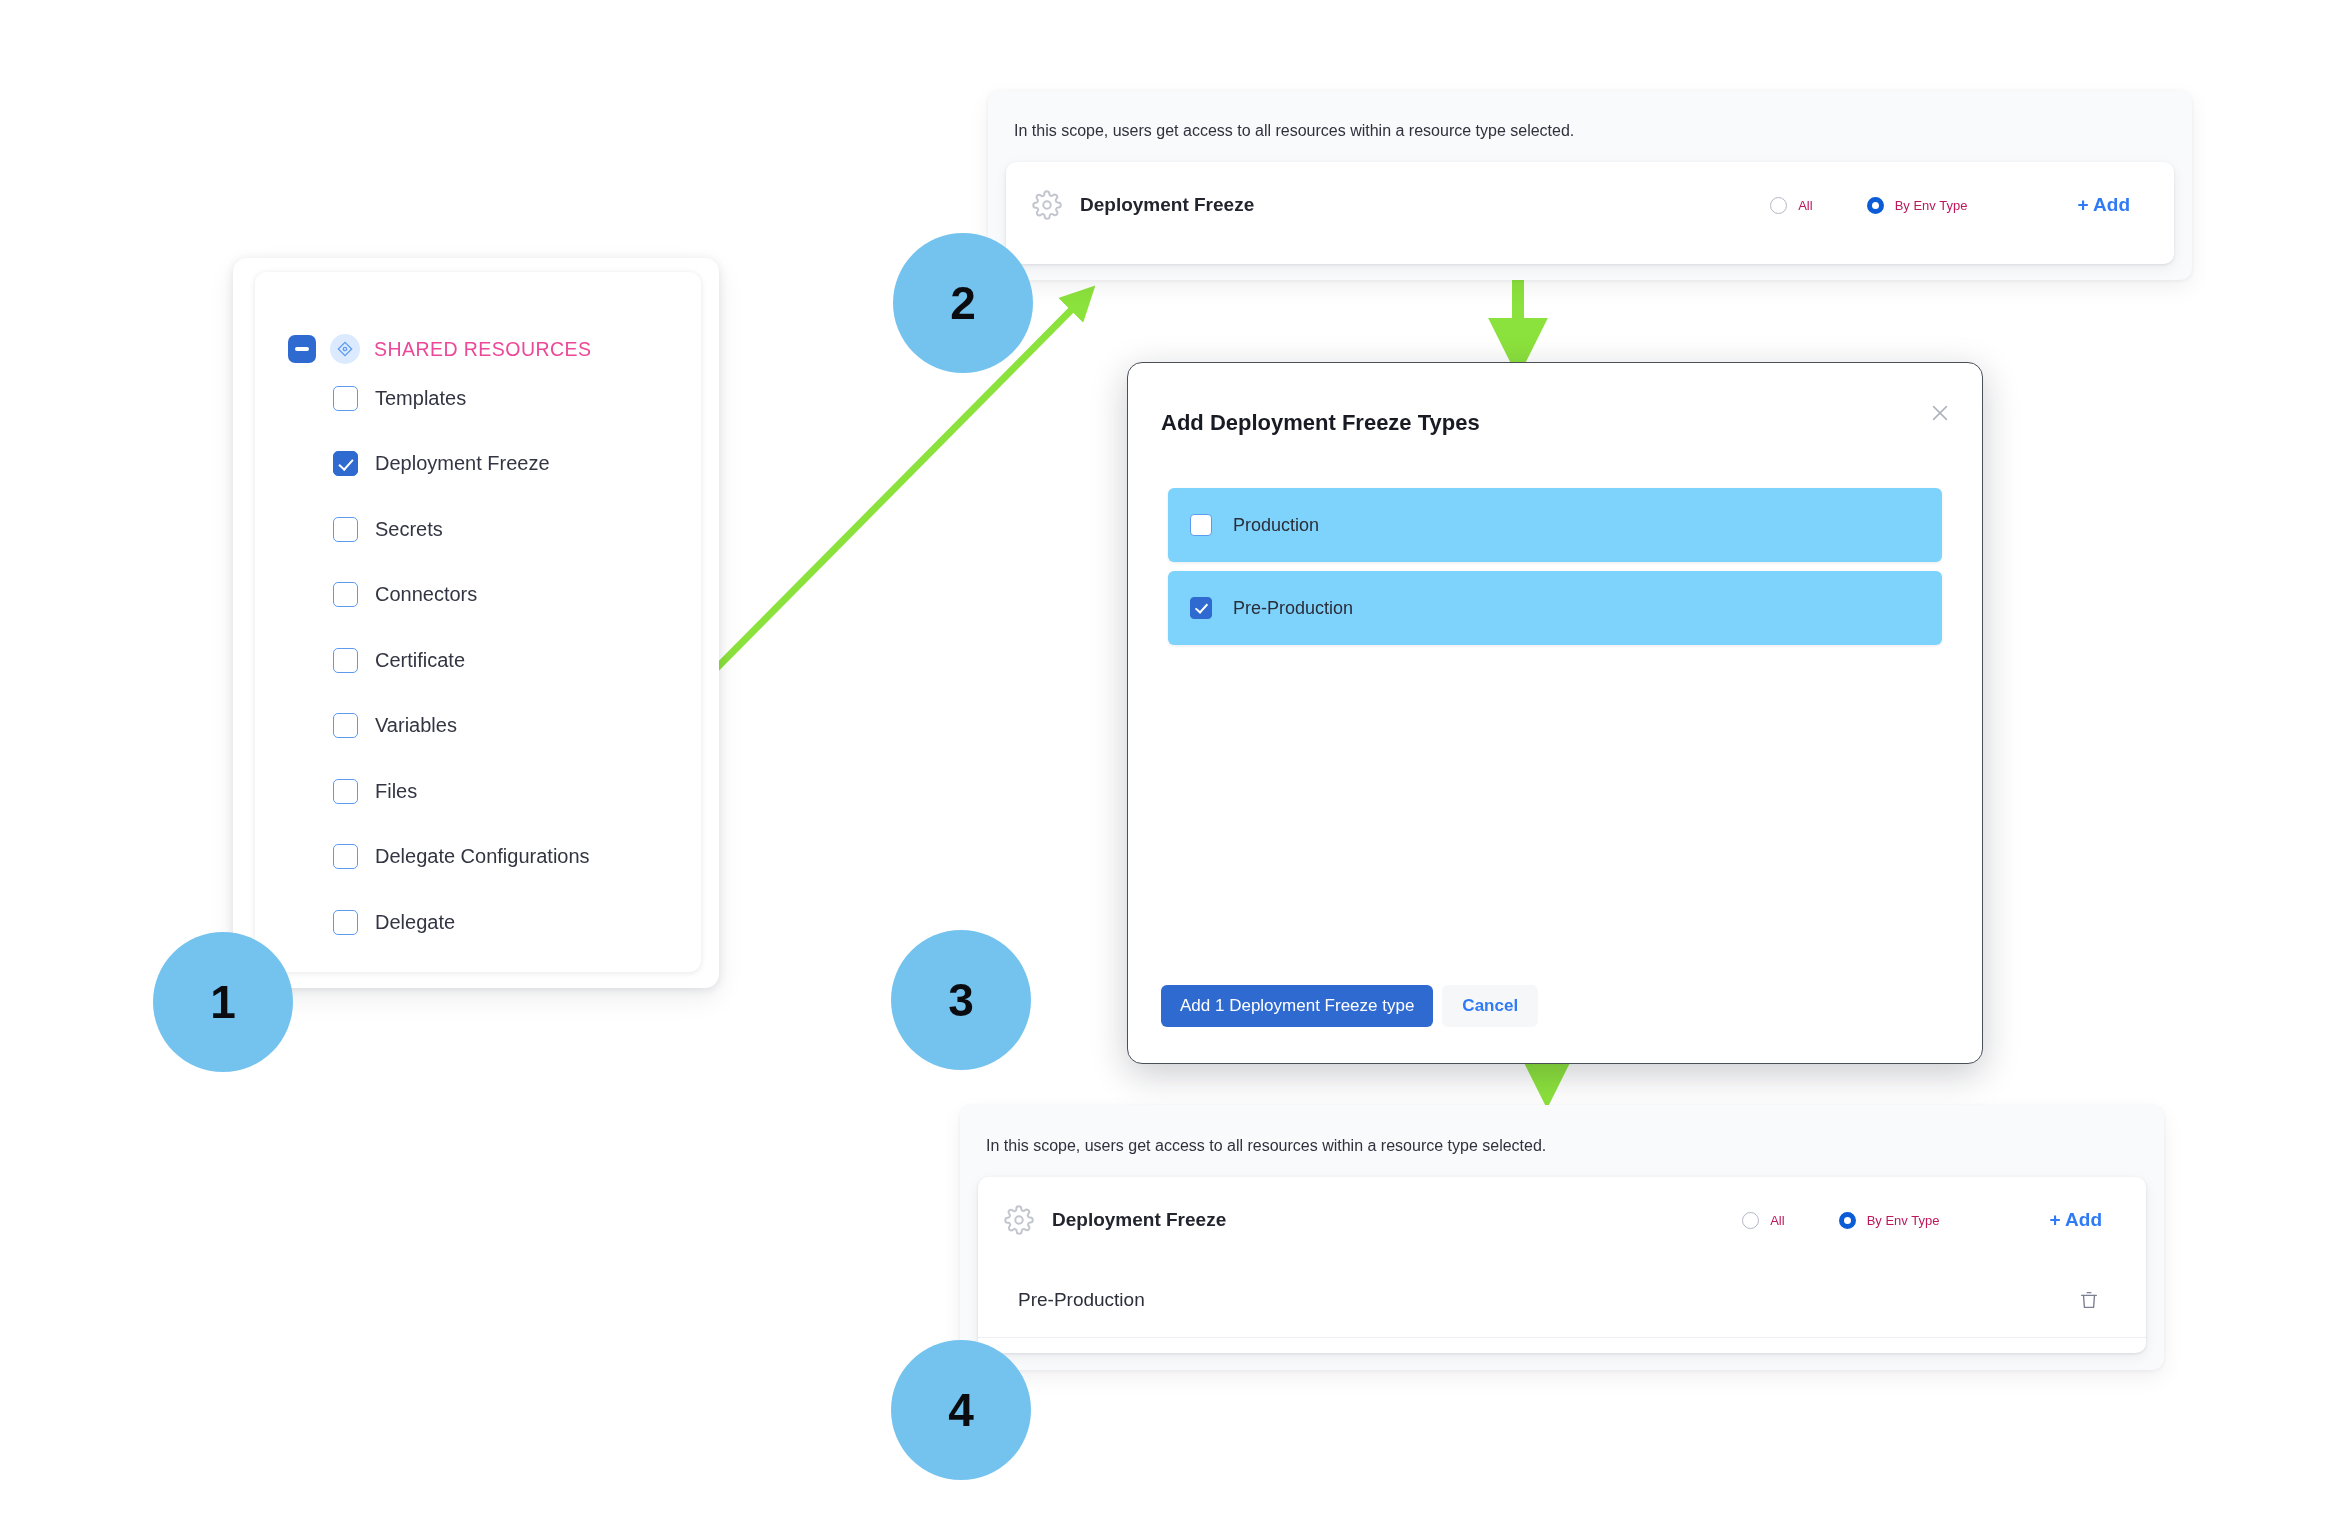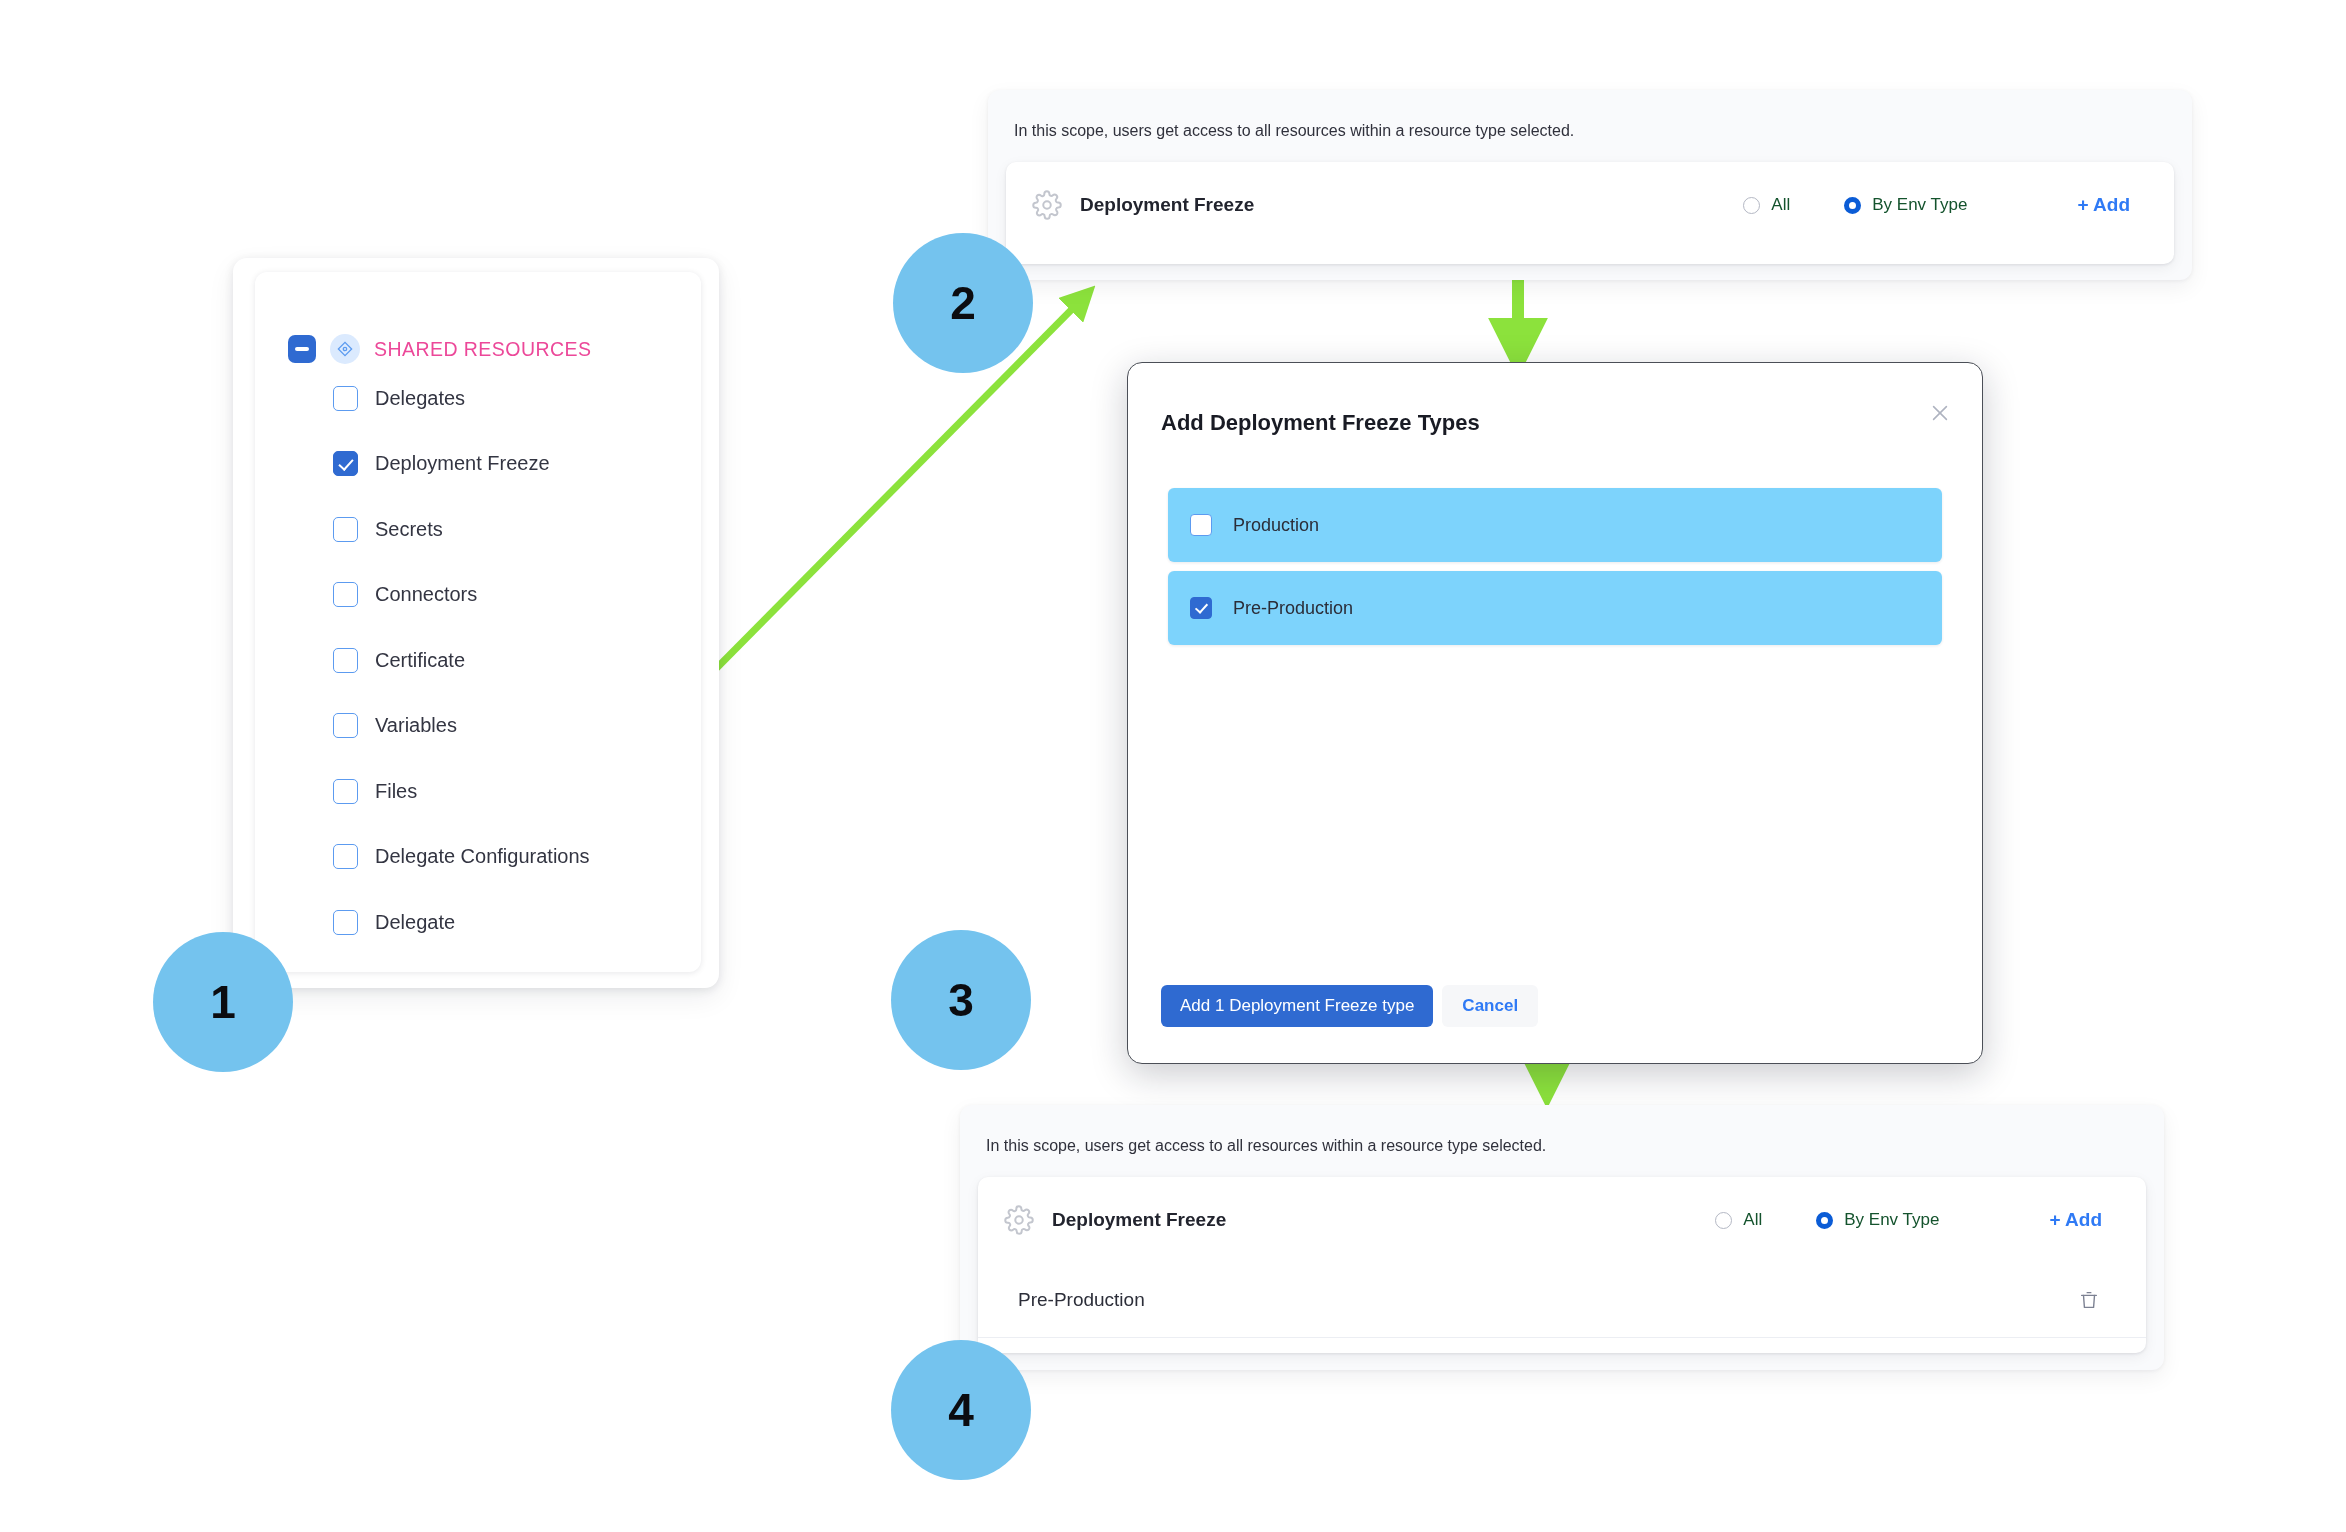--- a/index.html
+++ b/index.html
@@ -83,21 +83,21 @@
   }
   .gear-wrap{margin-left:24px;width:34px;height:34px;flex:none;display:flex;align-items:center;justify-content:center;}
   .scope-title{margin-left:16px;font-size:19px;font-weight:700;color:#22242e;white-space:nowrap;}
   .scope-controls{margin-left:auto;display:flex;align-items:center;}
   .radio-opt{display:flex;align-items:center;gap:11px;}
   .radio-dot{
     width:17px;height:17px;border-radius:50%;box-sizing:border-box;
     border:1.8px solid #b4b8c4;background:#fff;flex:none;
   }
   .radio-dot.on{border:5.5px solid #0b5cd6;background:#fff;}
-  .radio-label{font-size:17px;color:#14532d;white-space:nowrap;}
+  .radio-label{font-size:13px;color:#be185d;white-space:nowrap;}
   .gap-opts{width:54px;}
   .add-link{
     font-size:19px;font-weight:700;color:#2f7af5;white-space:nowrap;
   }
   .chip-row{
     position:absolute;left:0;right:0;display:flex;align-items:center;
     border-bottom:1px solid #eceef3;height:74px;
   }
   .chip-label{margin-left:40px;font-size:19px;color:#2c2e39;white-space:nowrap;}
   .trash-wrap{margin-left:auto;margin-right:44px;width:26px;height:28px;display:flex;align-items:center;justify-content:center;}
@@ -177,21 +177,21 @@
           <rect x="3.3" y="3.3" width="9.4" height="9.4" transform="rotate(45 8 8)"></rect>
           <circle cx="8" cy="8" r="1.7"></circle>
         </svg>
       </span>
       <span class="tree-head-label">SHARED RESOURCES</span>
     </div>
 
     <div class="tree-list">
       <div class="tree-row">
         <span class="cbx"></span>
-        <span class="tree-label">Delegates</span>
+        <span class="tree-label">Templates</span>
       </div>
       <div class="tree-row">
         <span class="cbx checked"></span>
         <span class="tree-label">Deployment Freeze</span>
       </div>
       <div class="tree-row">
         <span class="cbx"></span>
         <span class="tree-label">Secrets</span>
       </div>
       <div class="tree-row">

